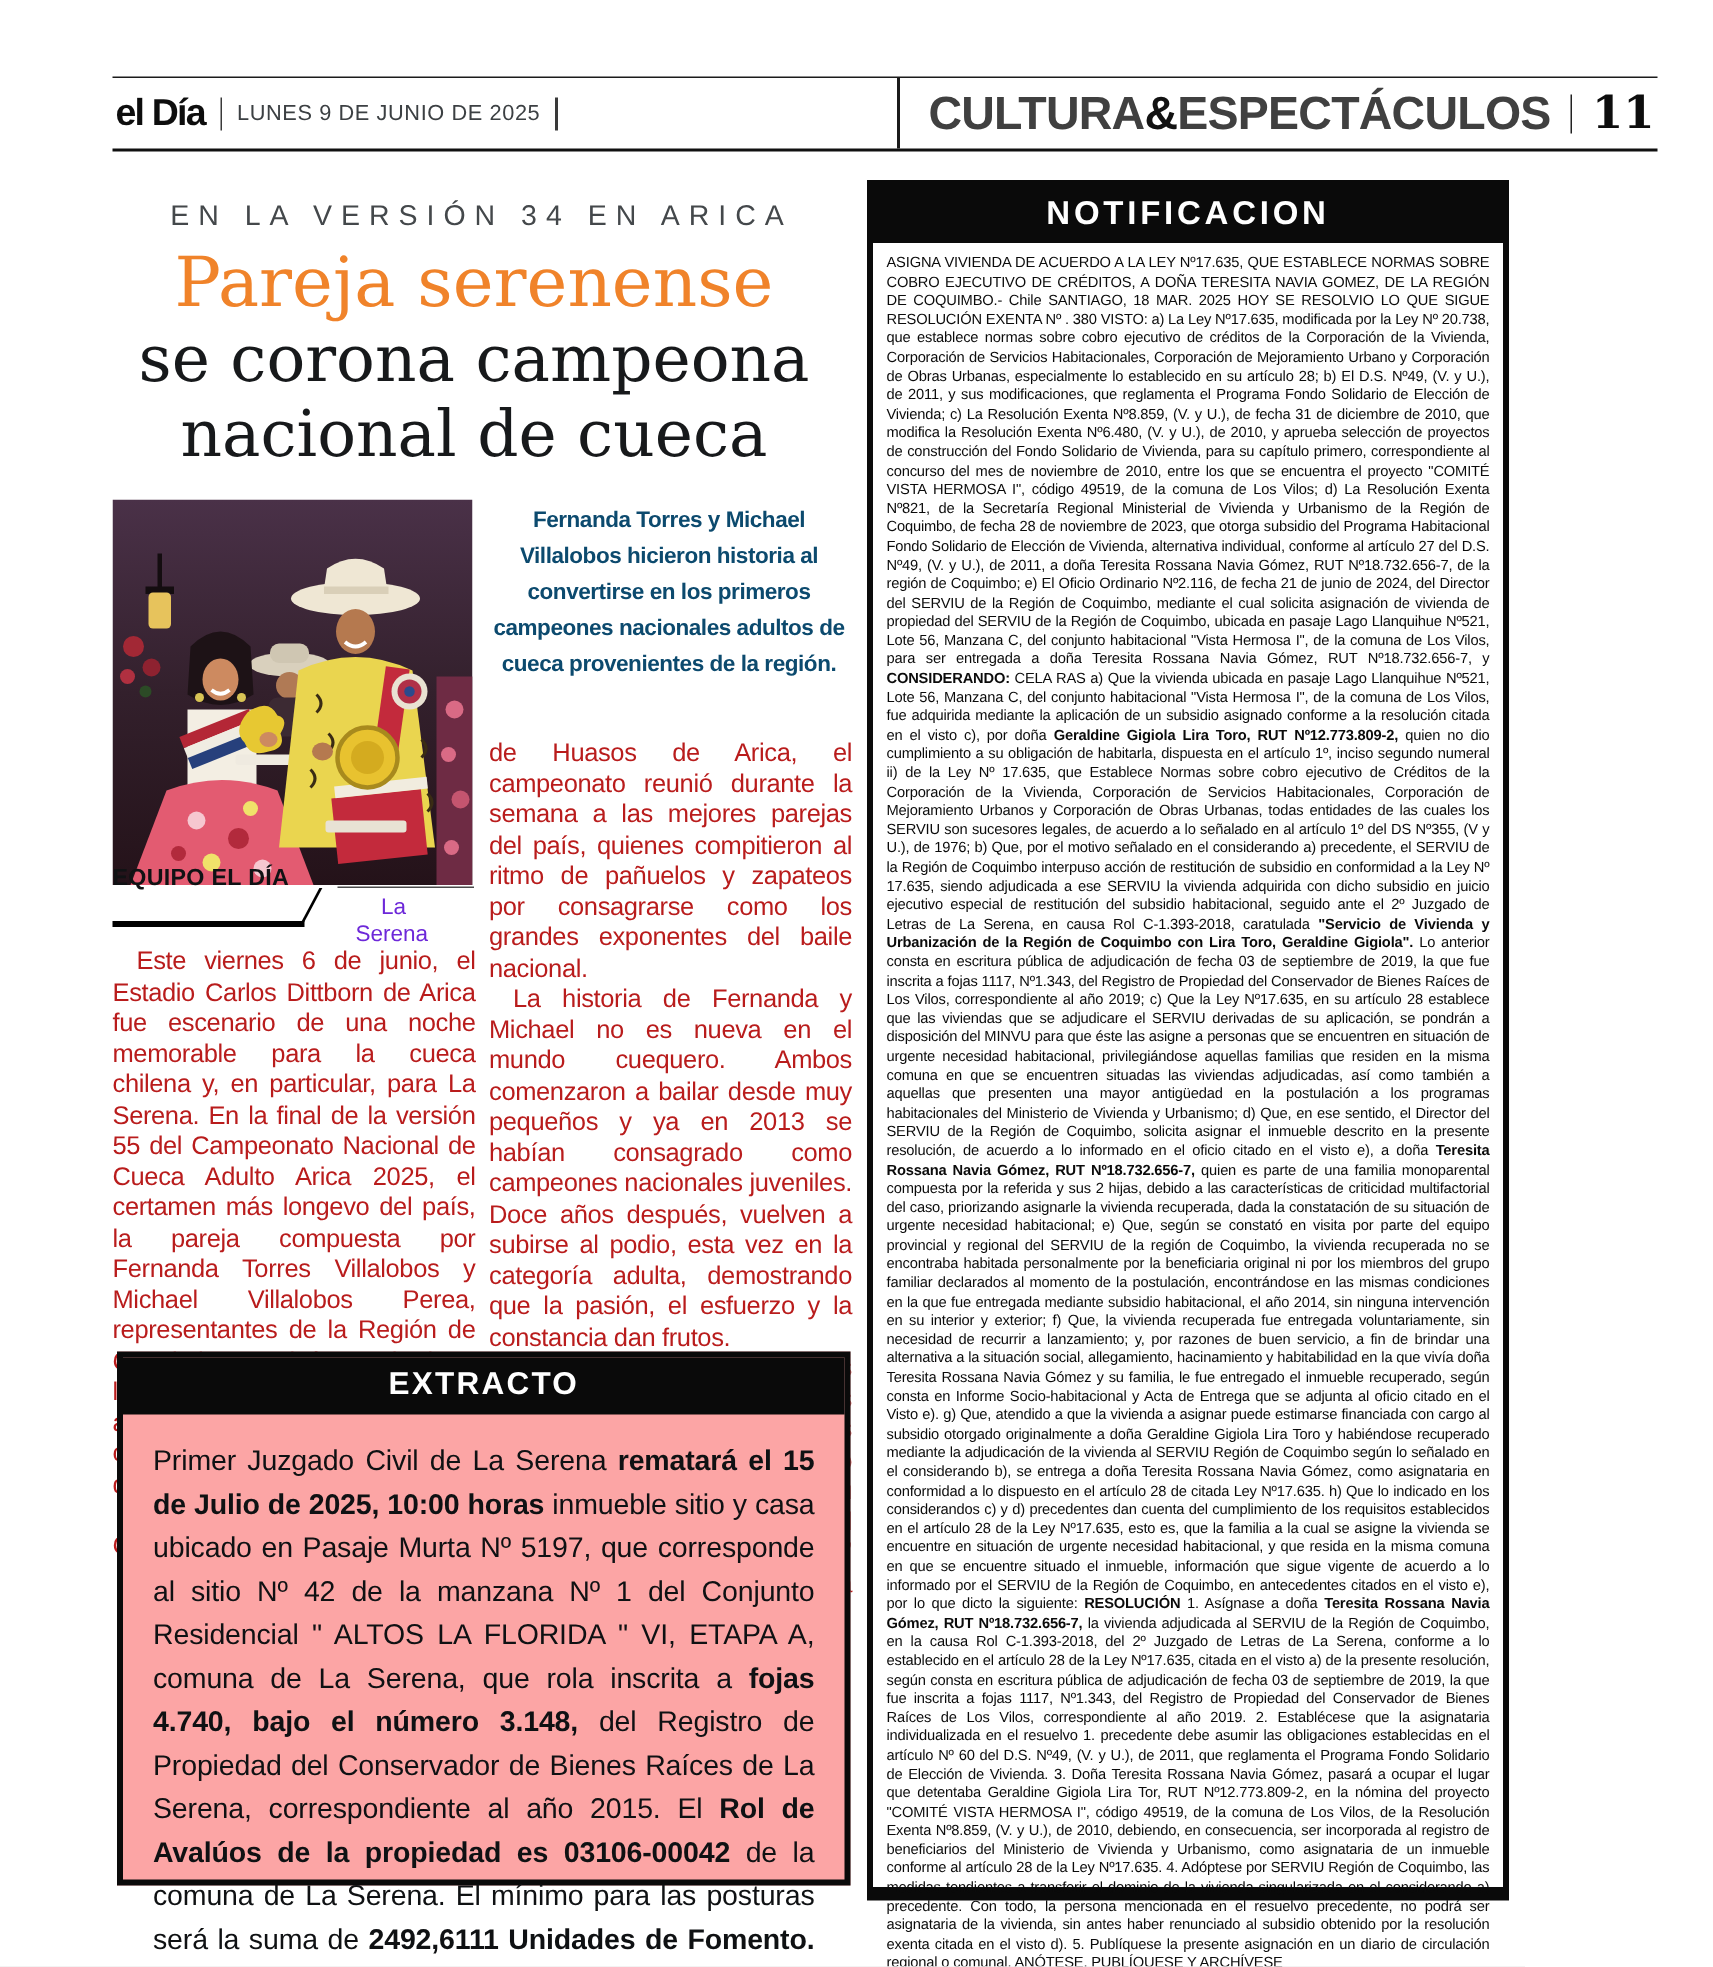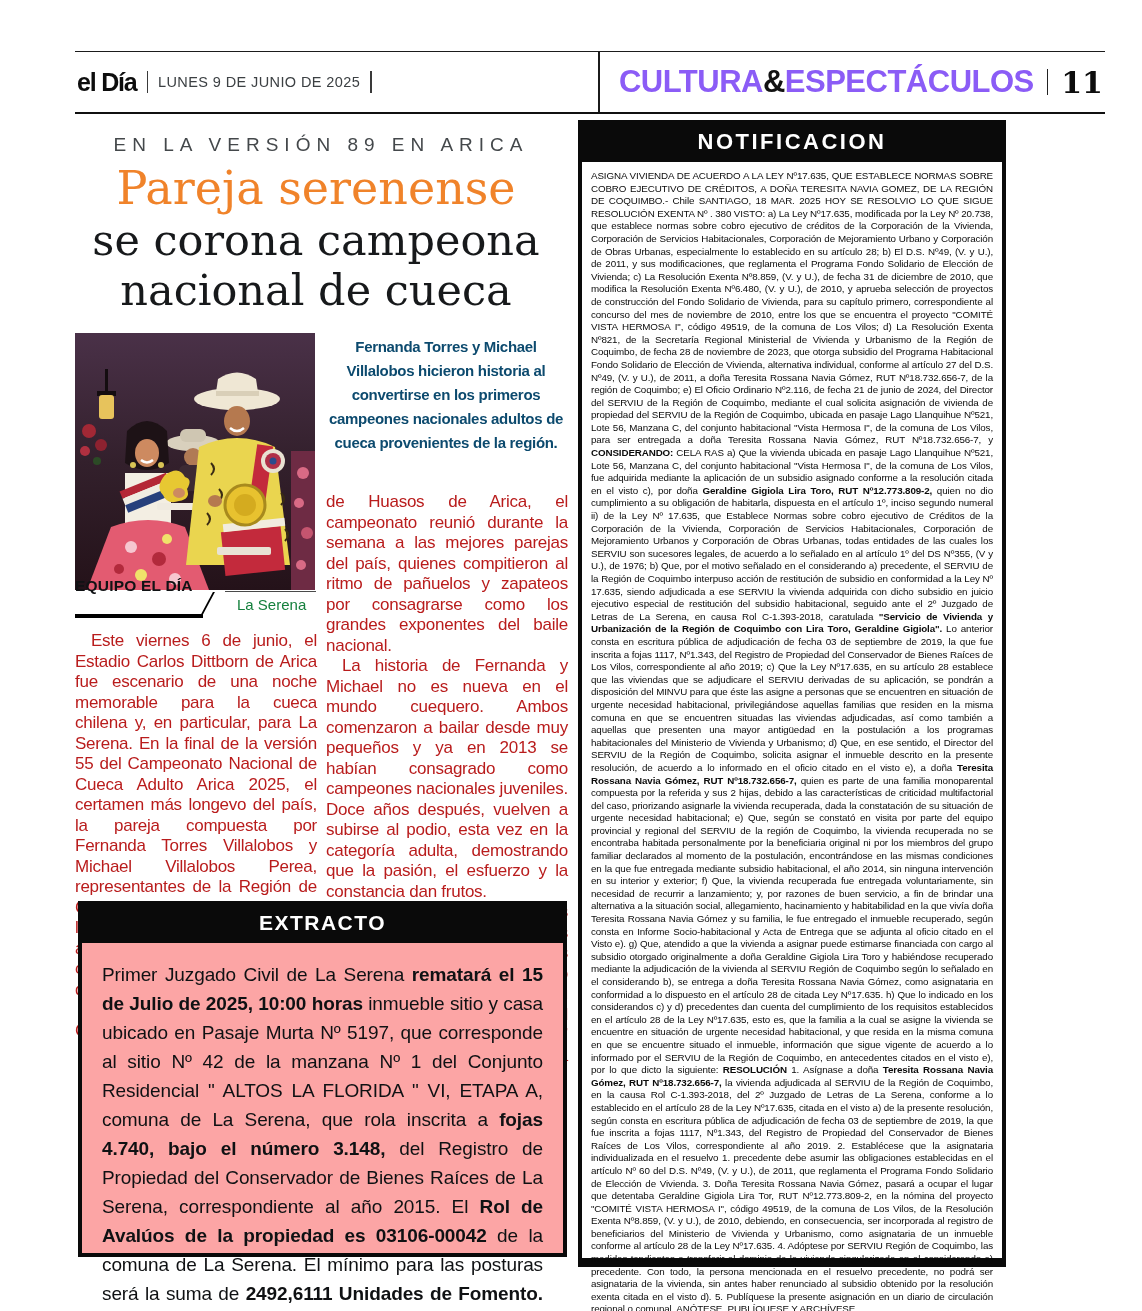--- a/index.html
+++ b/index.html
@@ -1,30 +1,30 @@
 <!DOCTYPE html>
 <html><head>
 <meta charset="utf-8">
 <style>
   * { margin:0; padding:0; box-sizing:border-box; }
   html,body { background:#e9e9e9; }
   .page { position:relative; width:1142px; height:1311px; background:#ffffff;
           font-family:"Liberation Sans", sans-serif; color:#101214; overflow:hidden; margin:0 auto; }
 
   
-  .masthead { position:absolute; left:75px; top:51px; width:1030px; height:63px;
+  .masthead { position:absolute; left:75px; top:51px; width:1030px; height:50px;
               border-top:1.5px solid #1b1b1b; border-bottom:2.5px solid #101010; }
   .mh-left { position:absolute; left:2px; top:0; bottom:0; display:flex; align-items:center; }
   .brand { font-size:25px; font-weight:800; letter-spacing:-1.2px; color:#0d0d0d; }
   .vbar { width:1.5px; height:22px; background:#3a3a3a; margin:0 10px; }
   .mh-date { font-size:14.5px; color:#3c4043; letter-spacing:0.4px; }
   .mh-vline { position:absolute; left:523px; top:0; bottom:0; width:1.5px; background:#1b1b1b; }
   .mh-right { position:absolute; right:0; top:0; bottom:0; display:flex; align-items:center; gap:13px; }
   .section { font-size:31px; font-weight:800; letter-spacing:-0.5px; white-space:nowrap; }
-  .sec-gray { color:#8b5cf6; }
+  .sec-gray { color:#404040; }
   .sec-amp { color:#121212; }
   .pagebar { width:1.5px; height:26px; background:#222; }
   .pagenum { font-family:"DejaVu Serif", serif; font-weight:700; font-size:30px; color:#0d0d0d; padding-right:2px; }
 
   
   .kicker { position:absolute; left:75px; top:134px; width:492px; text-align:center;
             font-size:19px; letter-spacing:6px; color:#44484b; white-space:nowrap; }
   .headline { position:absolute; left:58px; top:162px; width:516px; text-align:center;
               font-family:"DejaVu Serif", serif; }
   .hl1 { font-size:46px; line-height:53px; color:#F0832A; }
@@ -39,21 +39,21 @@
           font-weight:700; font-size:15px; line-height:24px; letter-spacing:-0.3px; color:#0c4a6e; }
 
   
   .byline { position:absolute; left:75px; top:588px; width:241px; height:30px; }
   .byline-team { position:absolute; left:0; bottom:0; width:128px; padding-bottom:19px;
                  border-bottom:4px solid #000; font-size:15.5px; font-weight:800; letter-spacing:0.2px; }
   .byline-slash { position:absolute; left:131px; bottom:0; width:0; height:26px;
                   border-left:2.5px solid #000; transform:skewX(-28deg); }
   .byline-place-wrap { position:absolute; left:150px; right:0; top:3px;
                        border-top:1.5px solid #4a4a4a; padding:4px 0 0 12px; }
-  .byline-place { font-size:15px; color:#15803d; }
+  .byline-place { font-size:15px; color:#6d28d9;margin-left:17px; }
 
   
   .col { position:absolute; width:242px; font-size:17px; line-height:20.5px;
          text-align:justify; letter-spacing:-0.25px; color:#b91c1c; }
   .col p { text-indent:16px; }
   .col1 { left:75px; top:631px; height:256px; }
   .col2 { left:326px; top:492px; height:396px; }
   .col2 p:first-child { text-indent:0; }
 
   
@@ -89,21 +89,21 @@
       <span class="vbar"></span>
     </div>
     <div class="mh-vline"></div>
     <div class="mh-right">
       <span class="section"><span class="sec-gray">CULTURA</span><span class="sec-amp">&amp;</span><span class="sec-gray">ESPECTÁCULOS</span></span>
       <span class="pagebar"></span>
       <span class="pagenum">11</span>
     </div>
   </header>
 
-  <div class="kicker">EN LA VERSIÓN 89 EN ARICA</div>
+  <div class="kicker">EN LA VERSIÓN 34 EN ARICA</div>
   <div class="headline">
     <div class="hl1">Pareja serenense</div>
     <div class="hl2">se corona campeona</div>
     <div class="hl2">nacional de cueca</div>
   </div>
 
   <div class="photo">
     <svg viewBox="0 0 240 257" preserveAspectRatio="none">
       <defs>
         <linearGradient id="bg" x1="0" y1="0" x2="0" y2="1">

